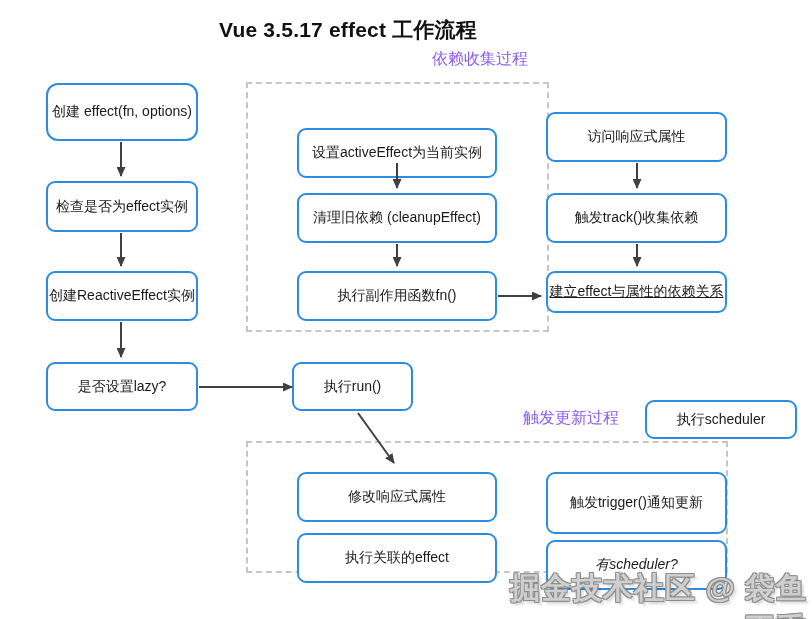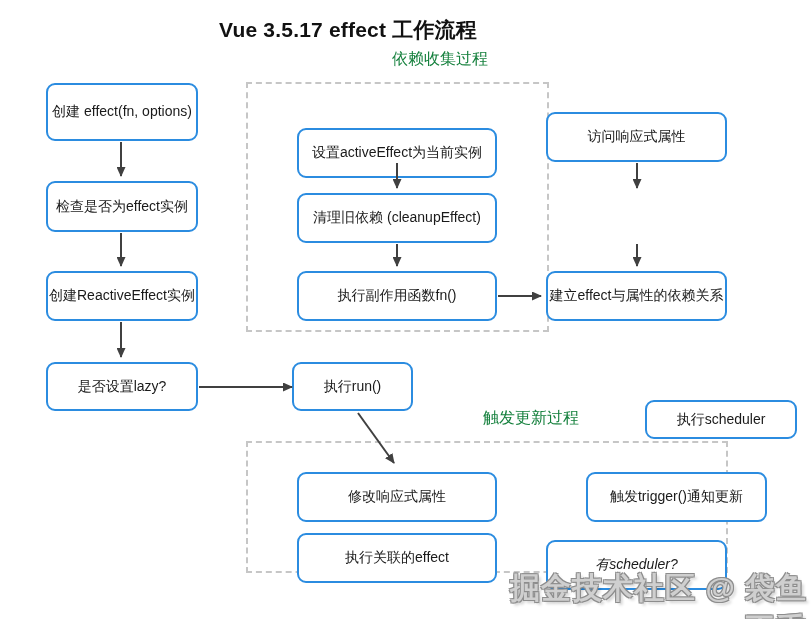--- a/index.html
+++ b/index.html
@@ -1,20 +1,20 @@
 <!DOCTYPE html>
 <html><head>
 <meta charset="utf-8">
 <style>
   html,body{margin:0;padding:0;background:#ffffff;}
   body{font-family:"Liberation Sans","DejaVu Sans",sans-serif;}
   .canvas{position:relative;width:812px;height:619px;background:#ffffff;overflow:hidden;}
   .title{position:absolute;left:0;top:16px;width:696px;text-align:center;
          font-size:21px;font-weight:bold;color:#111;letter-spacing:.2px;}
-  .group-label{position:absolute;font-size:16px;color:#15803d;z-index:1;}
+  .group-label{position:absolute;font-size:16px;color:#8b5cf6;z-index:1;margin-left:40px;}
   .dashed-box{position:absolute;border:2px dashed #c6c6c6;z-index:1;background:transparent;}
   .node{position:absolute;box-sizing:border-box;background:#ffffff;border:2px solid #2b8ce0;
         border-radius:9px;display:flex;align-items:center;justify-content:center;
         font-size:14px;color:#1a1a1a;white-space:nowrap;z-index:2;}
   .arrows{position:absolute;left:0;top:0;z-index:3;pointer-events:none;}
   .watermark{position:absolute;left:493px;top:568px;width:314px;text-align:right;
              font-size:30px;font-weight:bold;color:#cfcfcf;z-index:4;letter-spacing:1px;
              text-shadow:-1px -1px 0 #8d8d8d,1px -1px 0 #8d8d8d,-1px 1px 0 #8d8d8d,
                           1px 1px 0 #8d8d8d,3px 3px 3px rgba(0,0,0,0.18);}
 </style>
@@ -24,38 +24,39 @@
 <div class="canvas">
 
   <div class="title">Vue 3.5.17 effect 工作流程</div>
 
   <div class="group-label" style="left:392px;top:49px;">依赖收集过程</div>
   <div class="dashed-box" style="left:246px;top:82px;width:299px;height:246px;"></div>
 
   <div class="group-label" style="left:483px;top:408px;">触发更新过程</div>
   <div class="dashed-box" style="left:246px;top:441px;width:478px;height:128px;"></div>
 
-  <div class="node" style="left:46px;top:83px;width:152px;height:58px;">创建 effect(fn, options)</div>
+  <div class="node" style="left:46px;top:83px;width:152px;height:58px;border-radius:12px;">创建 effect(fn, options)</div>
   <div class="node" style="left:46px;top:181px;width:152px;height:51px;">检查是否为effect实例</div>
   <div class="node" style="left:46px;top:271px;width:152px;height:50px;">创建ReactiveEffect实例</div>
   <div class="node" style="left:46px;top:362px;width:152px;height:49px;">是否设置lazy?</div>
 
   <div class="node" style="left:297px;top:128px;width:200px;height:50px;">设置activeEffect为当前实例</div>
   <div class="node" style="left:297px;top:193px;width:200px;height:50px;">清理旧依赖 (cleanupEffect)</div>
   <div class="node" style="left:297px;top:271px;width:200px;height:50px;">执行副作用函数fn()</div>
 
   <div class="node" style="left:546px;top:112px;width:181px;height:50px;">访问响应式属性</div>
-  <div class="node" style="left:546px;top:271px;width:181px;height:50px;">建立effect与属性的依赖关系</div>
+  <div class="node" style="left:546px;top:193px;width:181px;height:50px;">触发track()收集依赖</div>
+  <div class="node" style="left:546px;top:271px;width:181px;height:42px;text-decoration:underline;">建立effect与属性的依赖关系</div>
 
   <div class="node" style="left:292px;top:362px;width:121px;height:49px;">执行run()</div>
   <div class="node" style="left:645px;top:400px;width:152px;height:39px;">执行scheduler</div>
 
   <div class="node" style="left:297px;top:472px;width:200px;height:50px;">修改响应式属性</div>
   <div class="node" style="left:297px;top:533px;width:200px;height:50px;">执行关联的effect</div>
-  <div class="node" style="left:546px;top:472px;width:181px;height:50px;margin-left:40px;">触发trigger()通知更新</div>
+  <div class="node" style="left:546px;top:472px;width:181px;height:62px;">触发trigger()通知更新</div>
   <div class="node" style="left:546px;top:540px;width:181px;height:50px;font-style:italic;">有scheduler?</div>
 
   <svg class="arrows" width="812" height="619">
     <defs>
       <marker id="ah" markerWidth="11" markerHeight="9" refX="9" refY="4.5" orient="auto" markerUnits="userSpaceOnUse">
         <path d="M0,0 L10,4.5 L0,9 Z" fill="#404040"></path>
       </marker>
     </defs>
     <g stroke="#404040" stroke-width="2" fill="none">
       <line x1="121" y1="142" x2="121" y2="176" marker-end="url(#ah)"></line>

